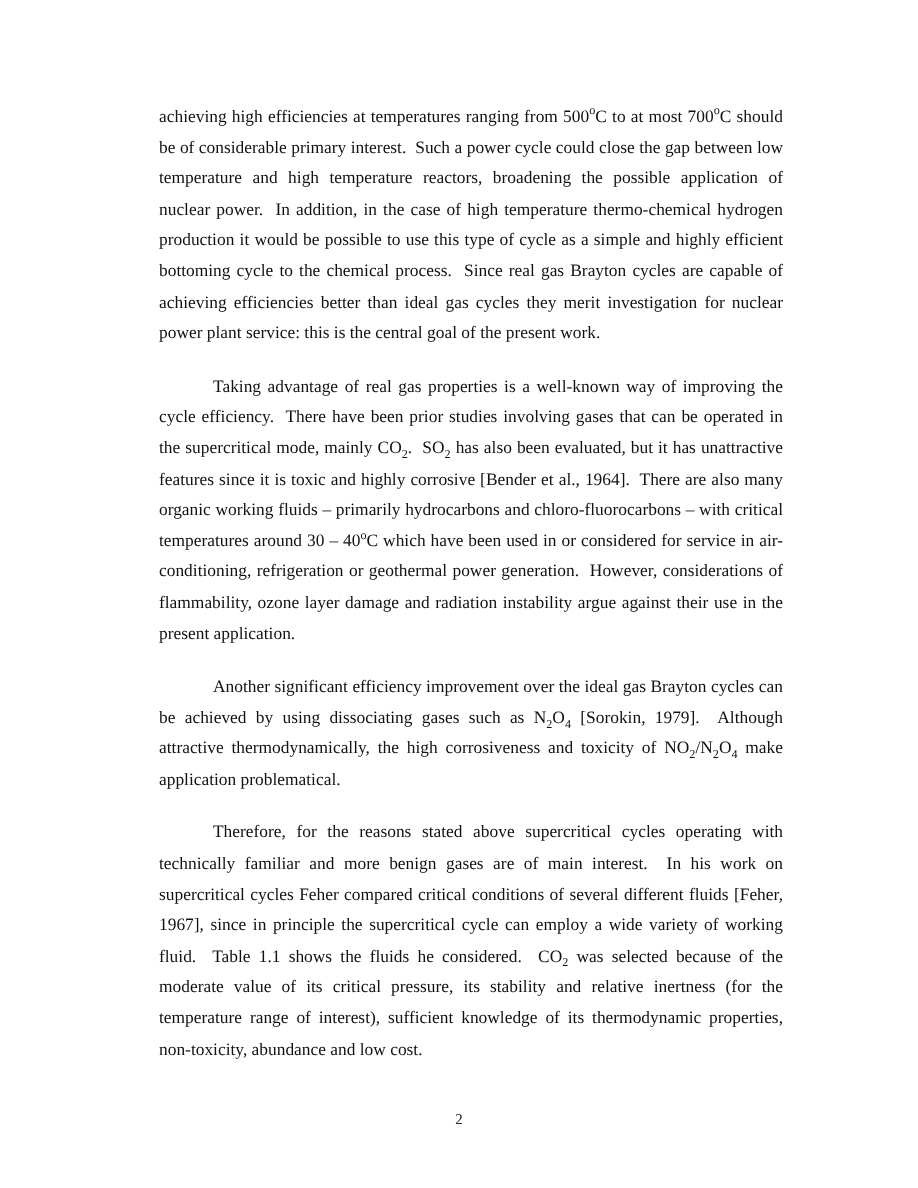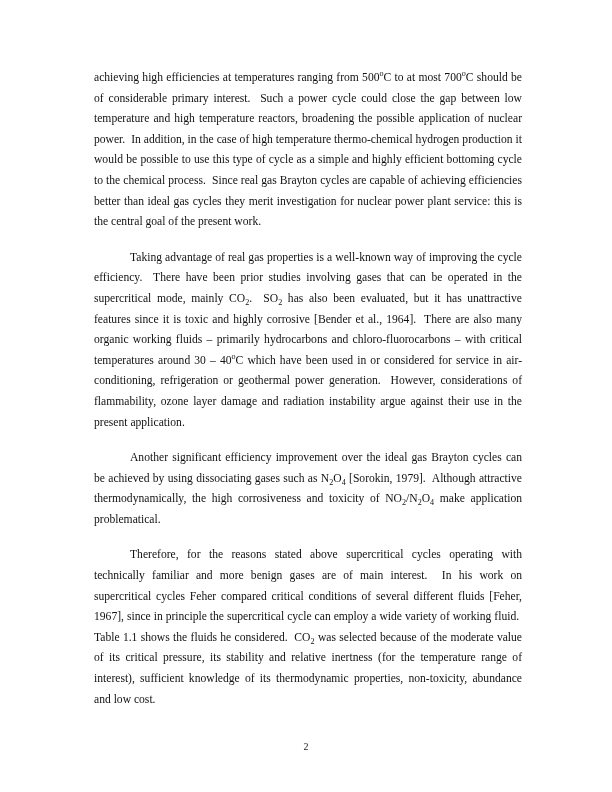--- a/index.html
+++ b/index.html
@@ -2,21 +2,21 @@
 <html><head>
 <meta charset="utf-8">
 <style>
   html, body { margin: 0; padding: 0; background: #ffffff; }
   body { width: 612px; height: 792px; position: relative; overflow: hidden; }
   .page {
     position: absolute; left: 90px; top: 68px; width: 432px;
     font-family: "Liberation Serif", serif; font-size: 11.6px; color: #111;
     line-height: 20.6px; text-align: justify;
   }
-  .para { margin: 0 0 15px 4px; }
+  .para { margin: 0 0 15px 16px; }
   .para.indent { text-indent: 36px; }
   .page-number {
     position: absolute; left: 0; width: 612px; top: 741px; text-align: center;
     font-family: "Liberation Serif", serif; font-size: 10px; color: #222;
   }
   sup, sub { font-size: 70%; line-height: 0; }
 </style>
 </head>
 <body>
 

